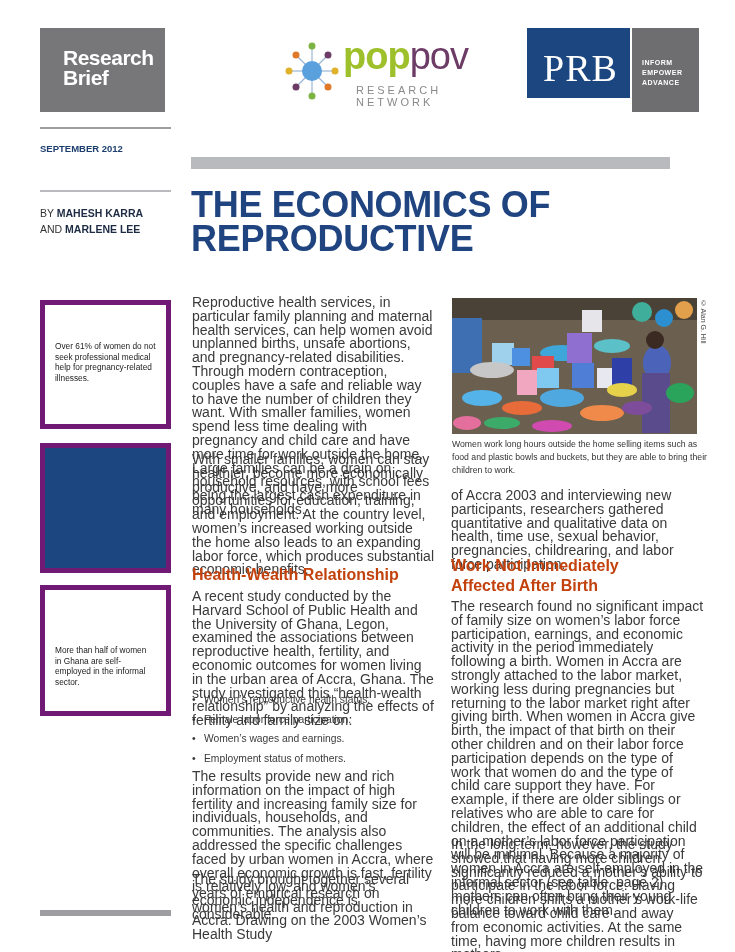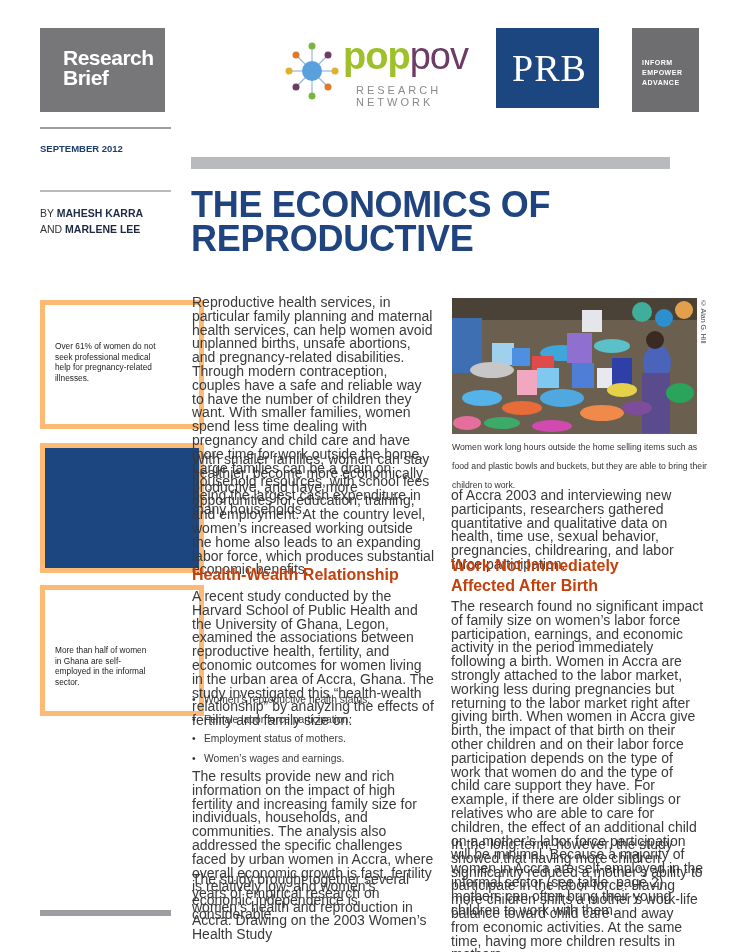--- a/index.html
+++ b/index.html
@@ -14,32 +14,32 @@
   
   .rb-box { left: 40px; top: 28px; width: 125px; height: 84px; background: #77777a; }
   .rb-text { left: 23px; top: 20px; color: #fff; font-weight: bold; font-size: 21px; line-height: 20px; letter-spacing: -0.5px; }
 
   .poppov { left: 285px; top: 38px; width: 215px; height: 70px; }
   .poppov-word { position: absolute; left: 58px; top: -4px; font-size: 38px; font-weight: bold; letter-spacing: -1px; line-height: 44px; }
   .poppov-word .pop { color: #9ec02a; }
   .poppov-word .pov { color: #6c3b66; font-weight: normal; }
   .poppov-sub { position: absolute; left: 71px; top: 46px; font-size: 11px; letter-spacing: 3px; color: #8a8a8a; }
 
-  .prb-blue { left: 496px; top: 28px; width: 103px; height: 80px; background: #1c467f; }
+  .prb-blue { left: 527px; top: 28px; width: 103px; height: 70px; background: #1c467f; }
   .prb-letters { left: 16px; top: 18px; color: #fff; font-family: "Liberation Serif", serif; font-size: 38px; letter-spacing: 1px; }
   .prb-gray { left: 632px; top: 28px; width: 67px; height: 84px; background: #6e6e70; }
   .prb-tag { left: 10px; top: 30px; color: #fff; font-size: 7px; font-weight: bold; line-height: 10px; letter-spacing: 0.5px; }
 
   
   .rule { background: #9e9ea2; height: 2px; }
   .date { left: 40px; top: 143px; font-size: 9.5px; font-weight: bold; color: #1c3e6e; }
   .byline { left: 40px; top: 205px; font-size: 10.5px; line-height: 16px; color: #333; }
   .byline b { color: #1c2a44; }
 
-  .callout { left: 40px; width: 131px; height: 129px; background: #fdba74; padding-left: 33px; }
+  .callout { left: 40px; width: 131px; height: 129px; background: #701a75; }
   .callout .inner { position: absolute; left: 5px; top: 5px; right: 5px; bottom: 5px; background: #fff; }
   .callout .txt { position: absolute; left: 10px; font-size: 8.3px; line-height: 10.5px; color: #222; }
   .callout .inner.blue { background: #1c467f; }
 
   .gray-top-bar { left: 191px; top: 157px; width: 479px; height: 12px; background: #b9babe; }
   .bottom-bar { left: 40px; top: 910px; width: 131px; height: 6px; background: #9e9ea2; }
 
   
   .title { left: 191px; top: 188px; font-size: 36px; line-height: 34px; font-weight: bold; color: #1f4480; letter-spacing: -0.3px; }
   .title .light { font-weight: normal; color: #222; }
@@ -50,21 +50,21 @@
   .col1 { left: 192px; width: 244px; }
   .col2 { left: 451px; width: 254px; }
 
   ul.bullets { list-style: none; margin: 0; padding: 0; }
   ul.bullets li { position: relative; padding-left: 12px; margin-bottom: 6.5px; font-size: 10.3px; line-height: 13px; color: #3a3a3a; }
   ul.bullets li::before { content: "\2022"; position: absolute; left: 0; top: 0; color: #333; }
 
   
   .photo { left: 452px; top: 298px; width: 245px; height: 136px; overflow: hidden; background: #5c5346; }
   .credit { left: 700px; top: 300px; font-size: 7px; color: #444; writing-mode: vertical-rl; }
-  .caption { left: 452px; top: 438px; width: 262px; font-size: 8.7px; line-height: 19px; color: #333; }
+  .caption { left: 452px; top: 438px; width: 262px; font-size: 8.7px; line-height: 13px; color: #333; }
 </style>
 </head>
 <body>
 
 <div class="abs rb-box">
   <div class="abs rb-text">
     <div>Research</div>
     <div>Brief</div>
   </div>
 </div>
@@ -136,22 +136,22 @@
   <div>THE ECONOMICS OF REPRODUCTIVE</div>
 </div>
 
 <div class="abs col1 p" style="top:296px;">Reproductive health services, in particular family planning and maternal health services, can help women avoid unplanned births, unsafe abortions, and pregnancy-related disabilities. Through modern contraception, couples have a safe and reliable way to have the number of children they want. With smaller families, women spend less time dealing with pregnancy and child care and have more time for work outside the home. Large families can be a drain on household resources, with school fees being the largest cash expenditure in many households.</div>
 <div class="abs col1 p" style="top:453px;">With smaller families, women can stay healthier, become more economically productive, and have more opportunities for education, training, and employment. At the country level, women’s increased working outside the home also leads to an expanding labor force, which produces substantial economic benefits.</div>
 <div class="abs col1 h2" style="top:565px;">Health-Wealth Relationship</div>
 <div class="abs col1 p" style="top:590px;">A recent study conducted by the Harvard School of Public Health and the University of Ghana, Legon, examined the associations between reproductive health, fertility, and economic outcomes for women living in the urban area of Accra, Ghana. The study investigated this “health-wealth relationship” by analyzing the effects of fertility and family size on:</div>
 <ul class="abs col1 bullets" style="top:693px;">
   <li>Women’s reproductive health status.</li>
   <li>Female labor force participation.</li>
+  <li>Women’s wages and earnings.</li>
   <li>Employment status of mothers.</li>
-  <li>Women’s wages and earnings.</li>
 </ul>
 <div class="abs col1 p" style="top:770px;">The results provide new and rich information on the impact of high fertility and increasing family size for individuals, households, and communities. The analysis also addressed the specific challenges faced by urban women in Accra, where overall economic growth is fast, fertility is relatively low, and women’s economic independence is considerable.</div>
 <div class="abs col1 p" style="top:873px;">The study brought together several years of empirical research on women’s health and reproduction in Accra. Drawing on the 2003 Women’s Health Study</div>
 
 <div class="abs photo">
   <svg width="245" height="136" viewBox="0 0 245 136">
     <rect width="245" height="136" fill="#6b604f"></rect>
     <rect x="0" y="0" width="245" height="22" fill="#4a4236"></rect>
     <rect x="0" y="20" width="30" height="55" fill="#3e6fb3"></rect>
     <rect x="130" y="12" width="20" height="22" fill="#e6e6ea"></rect>

